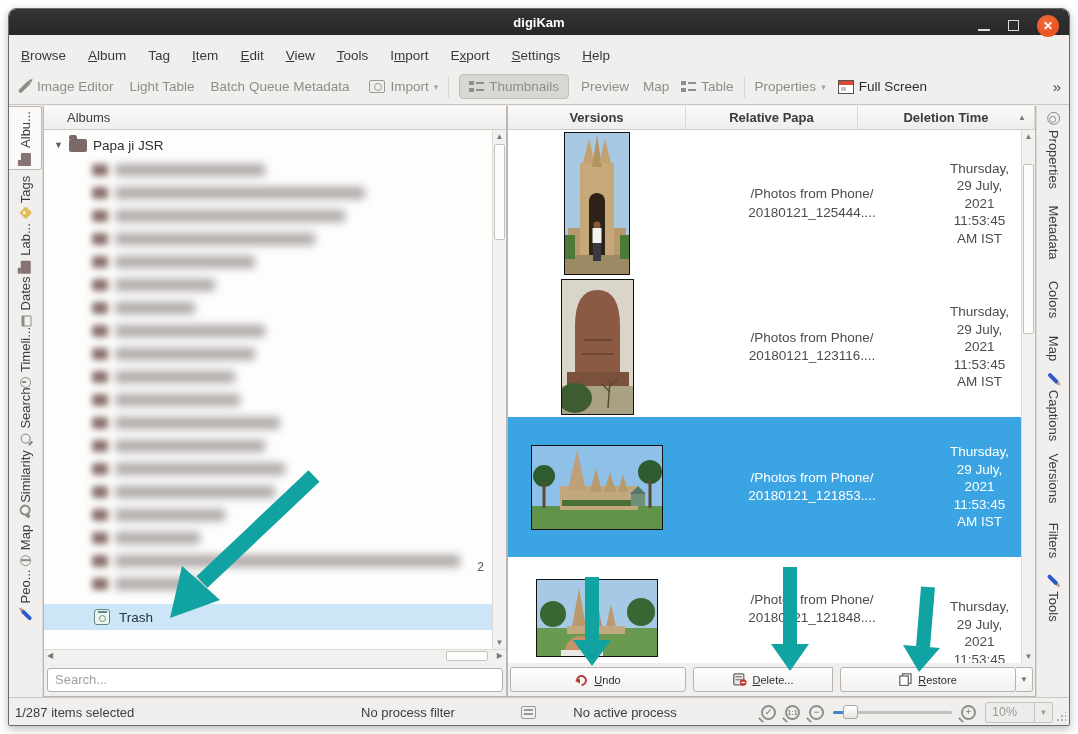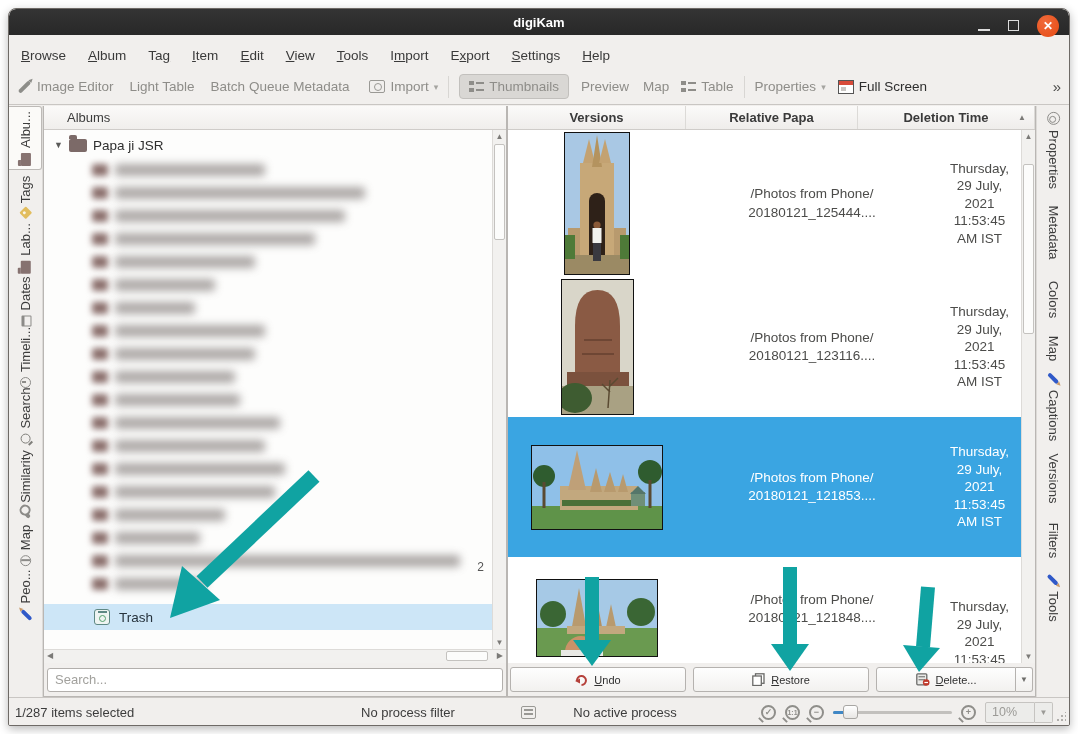--- a/index.html
+++ b/index.html
@@ -548,36 +548,36 @@
         </div>
       </div>
       <div class="btn-band">
         <div class="btn btn-undo">
           <svg width="13" height="12" viewBox="0 0 13 12">
               <path d="M2 7 A4.5 4.5 0 1 1 6.5 11" stroke="#b5403a" stroke-width="2" fill="none"></path>
               <polygon points="0,7 5,4.5 5,9.5" fill="#b5403a"></polygon>
             </svg>
           <span class="btn-label">Undo</span>
         </div>
-        <div class="btn btn-restore">
-          <svg width="13" height="13" viewBox="0 0 13 13">
-              <rect x="3.5" y="0.8" width="8.5" height="9.5" fill="#fff" stroke="#6a6a68" stroke-width="1.3"></rect>
-              <rect x="0.8" y="3" width="8.5" height="9.5" fill="#fff" stroke="#6a6a68" stroke-width="1.3"></rect>
-            </svg>
-          <span class="btn-label">Restore</span>
-        </div>
         <div class="btn btn-delete">
           <svg width="14" height="13" viewBox="0 0 14 13">
               <rect x="0.8" y="0.8" width="10" height="11" rx="1" fill="#e9e9e7" stroke="#6a6a68" stroke-width="1.3"></rect>
               <rect x="2.5" y="3" width="6.5" height="1.4" fill="#8a8a88"></rect>
               <rect x="2.5" y="6" width="6.5" height="1.4" fill="#8a8a88"></rect>
               <circle cx="10.2" cy="9.5" r="3.3" fill="#c0392b"></circle>
               <rect x="8.4" y="8.9" width="3.6" height="1.2" fill="#fff"></rect>
             </svg>
           <span class="btn-label">Delete...</span>
+        </div>
+        <div class="btn btn-restore">
+          <svg width="13" height="13" viewBox="0 0 13 13">
+              <rect x="3.5" y="0.8" width="8.5" height="9.5" fill="#fff" stroke="#6a6a68" stroke-width="1.3"></rect>
+              <rect x="0.8" y="3" width="8.5" height="9.5" fill="#fff" stroke="#6a6a68" stroke-width="1.3"></rect>
+            </svg>
+          <span class="btn-label">Restore</span>
         </div>
         <div class="btn-delete-caret">▼</div>
       </div>
     </div>
 
     <div class="strip strip-right">
       <div class="vtab" style="height:88px">
           <span class="rot rot-r">
             <span class="icon-target-sm"></span>
             <span>Properties</span>

